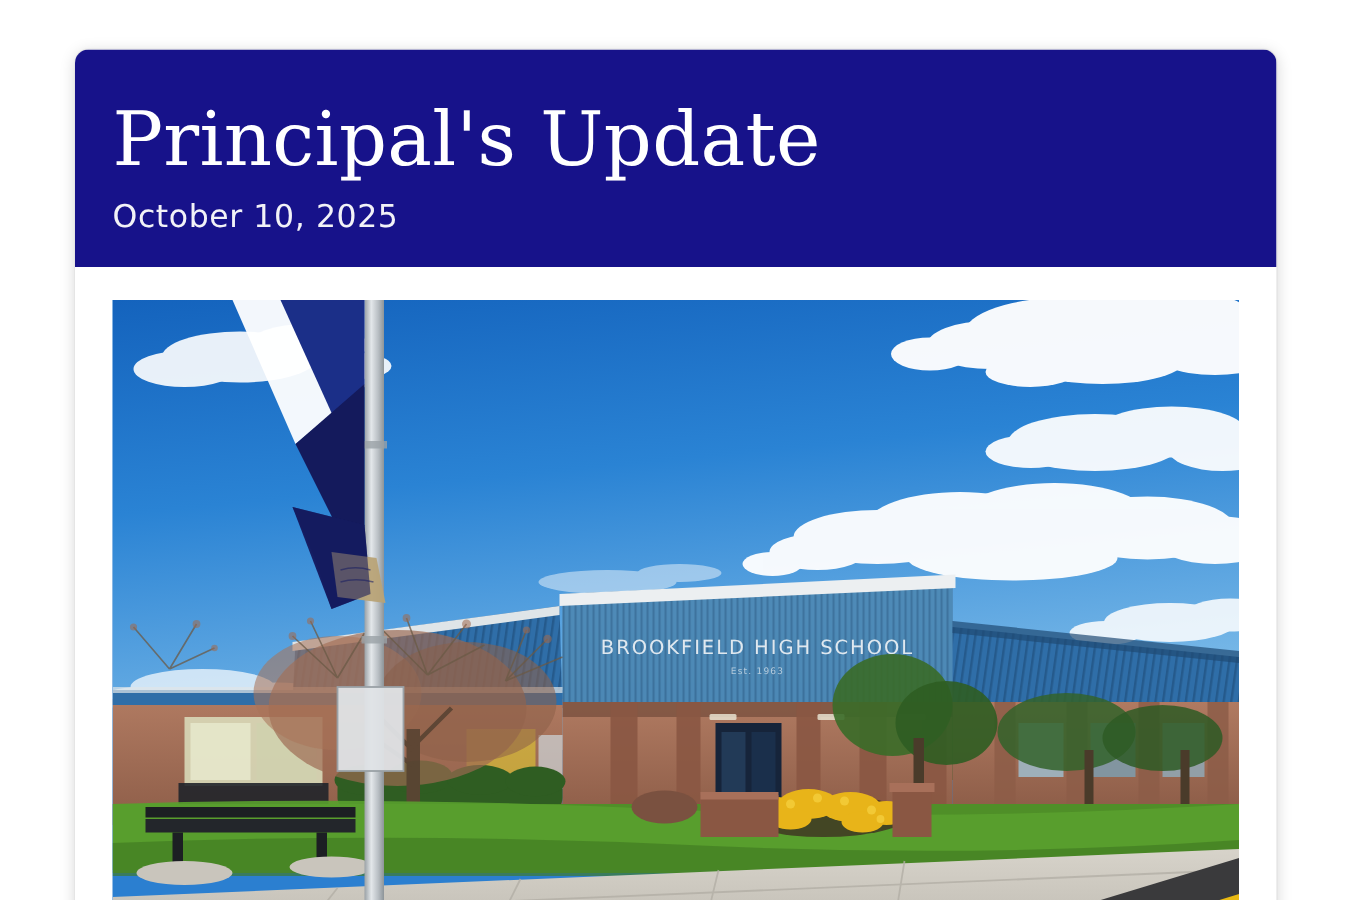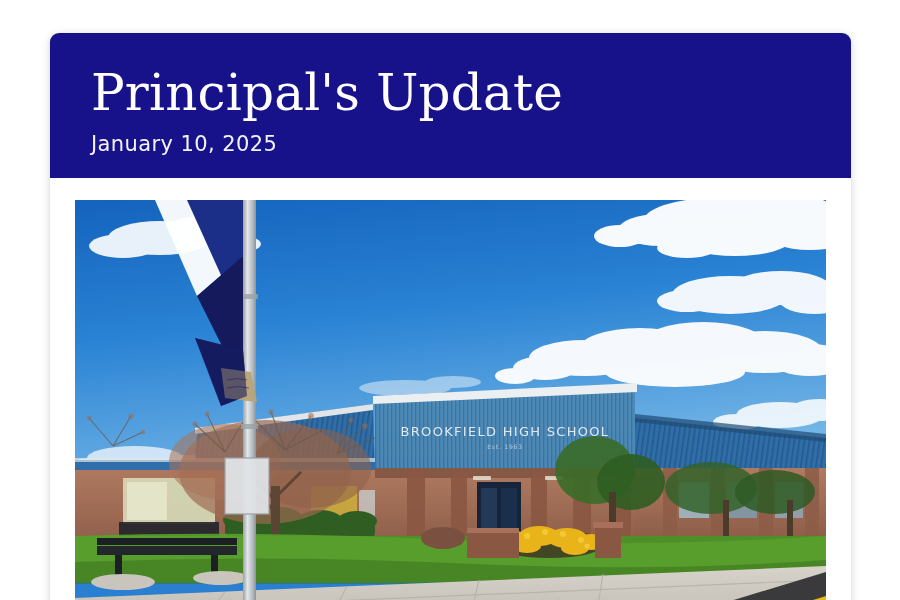--- a/index.html
+++ b/index.html
@@ -19,21 +19,21 @@
     left: 50px; top: 33px;
     width: 801px;
     height: 600px;
     background: #ffffff;
     border-radius: 9px 9px 0 0;
     box-shadow: 0 2px 10px rgba(0,0,0,0.17), 0 0 1px rgba(0,0,0,0.12);
     overflow: hidden;
   }
   .card-header {
     background: #17128a;
-    padding: 34px 25px 24px 41px;
+    padding: 34px 25px 24px 25px;
     height: 145px;
   }
   .card-title {
     font-family: "DejaVu Serif", "Liberation Serif", serif;
     font-size: 50px;
     line-height: 1.06;
     font-weight: 400;
     color: #ffffff;
     letter-spacing: 0.2px;
     white-space: nowrap;
@@ -65,21 +65,21 @@
 </style>
 </head>
 <body>
 
 <div class="page">
 
   <div class="newsletter-card">
 
     <div class="card-header">
       <div class="card-title">Principal's Update</div>
-      <div class="card-date">January 10, 2025</div>
+      <div class="card-date">October 10, 2025</div>
     </div>
 
     <div class="card-body">
 
       <div class="hero-photo-wrap">
         <svg viewBox="0 0 751 430" preserveAspectRatio="xMidYMid slice">
           <defs>
             <linearGradient id="skyGrad" x1="0" y1="0" x2="0.25" y2="1">
               <stop offset="0%" stop-color="#1463bd"></stop>
               <stop offset="45%" stop-color="#2a83d4"></stop>

